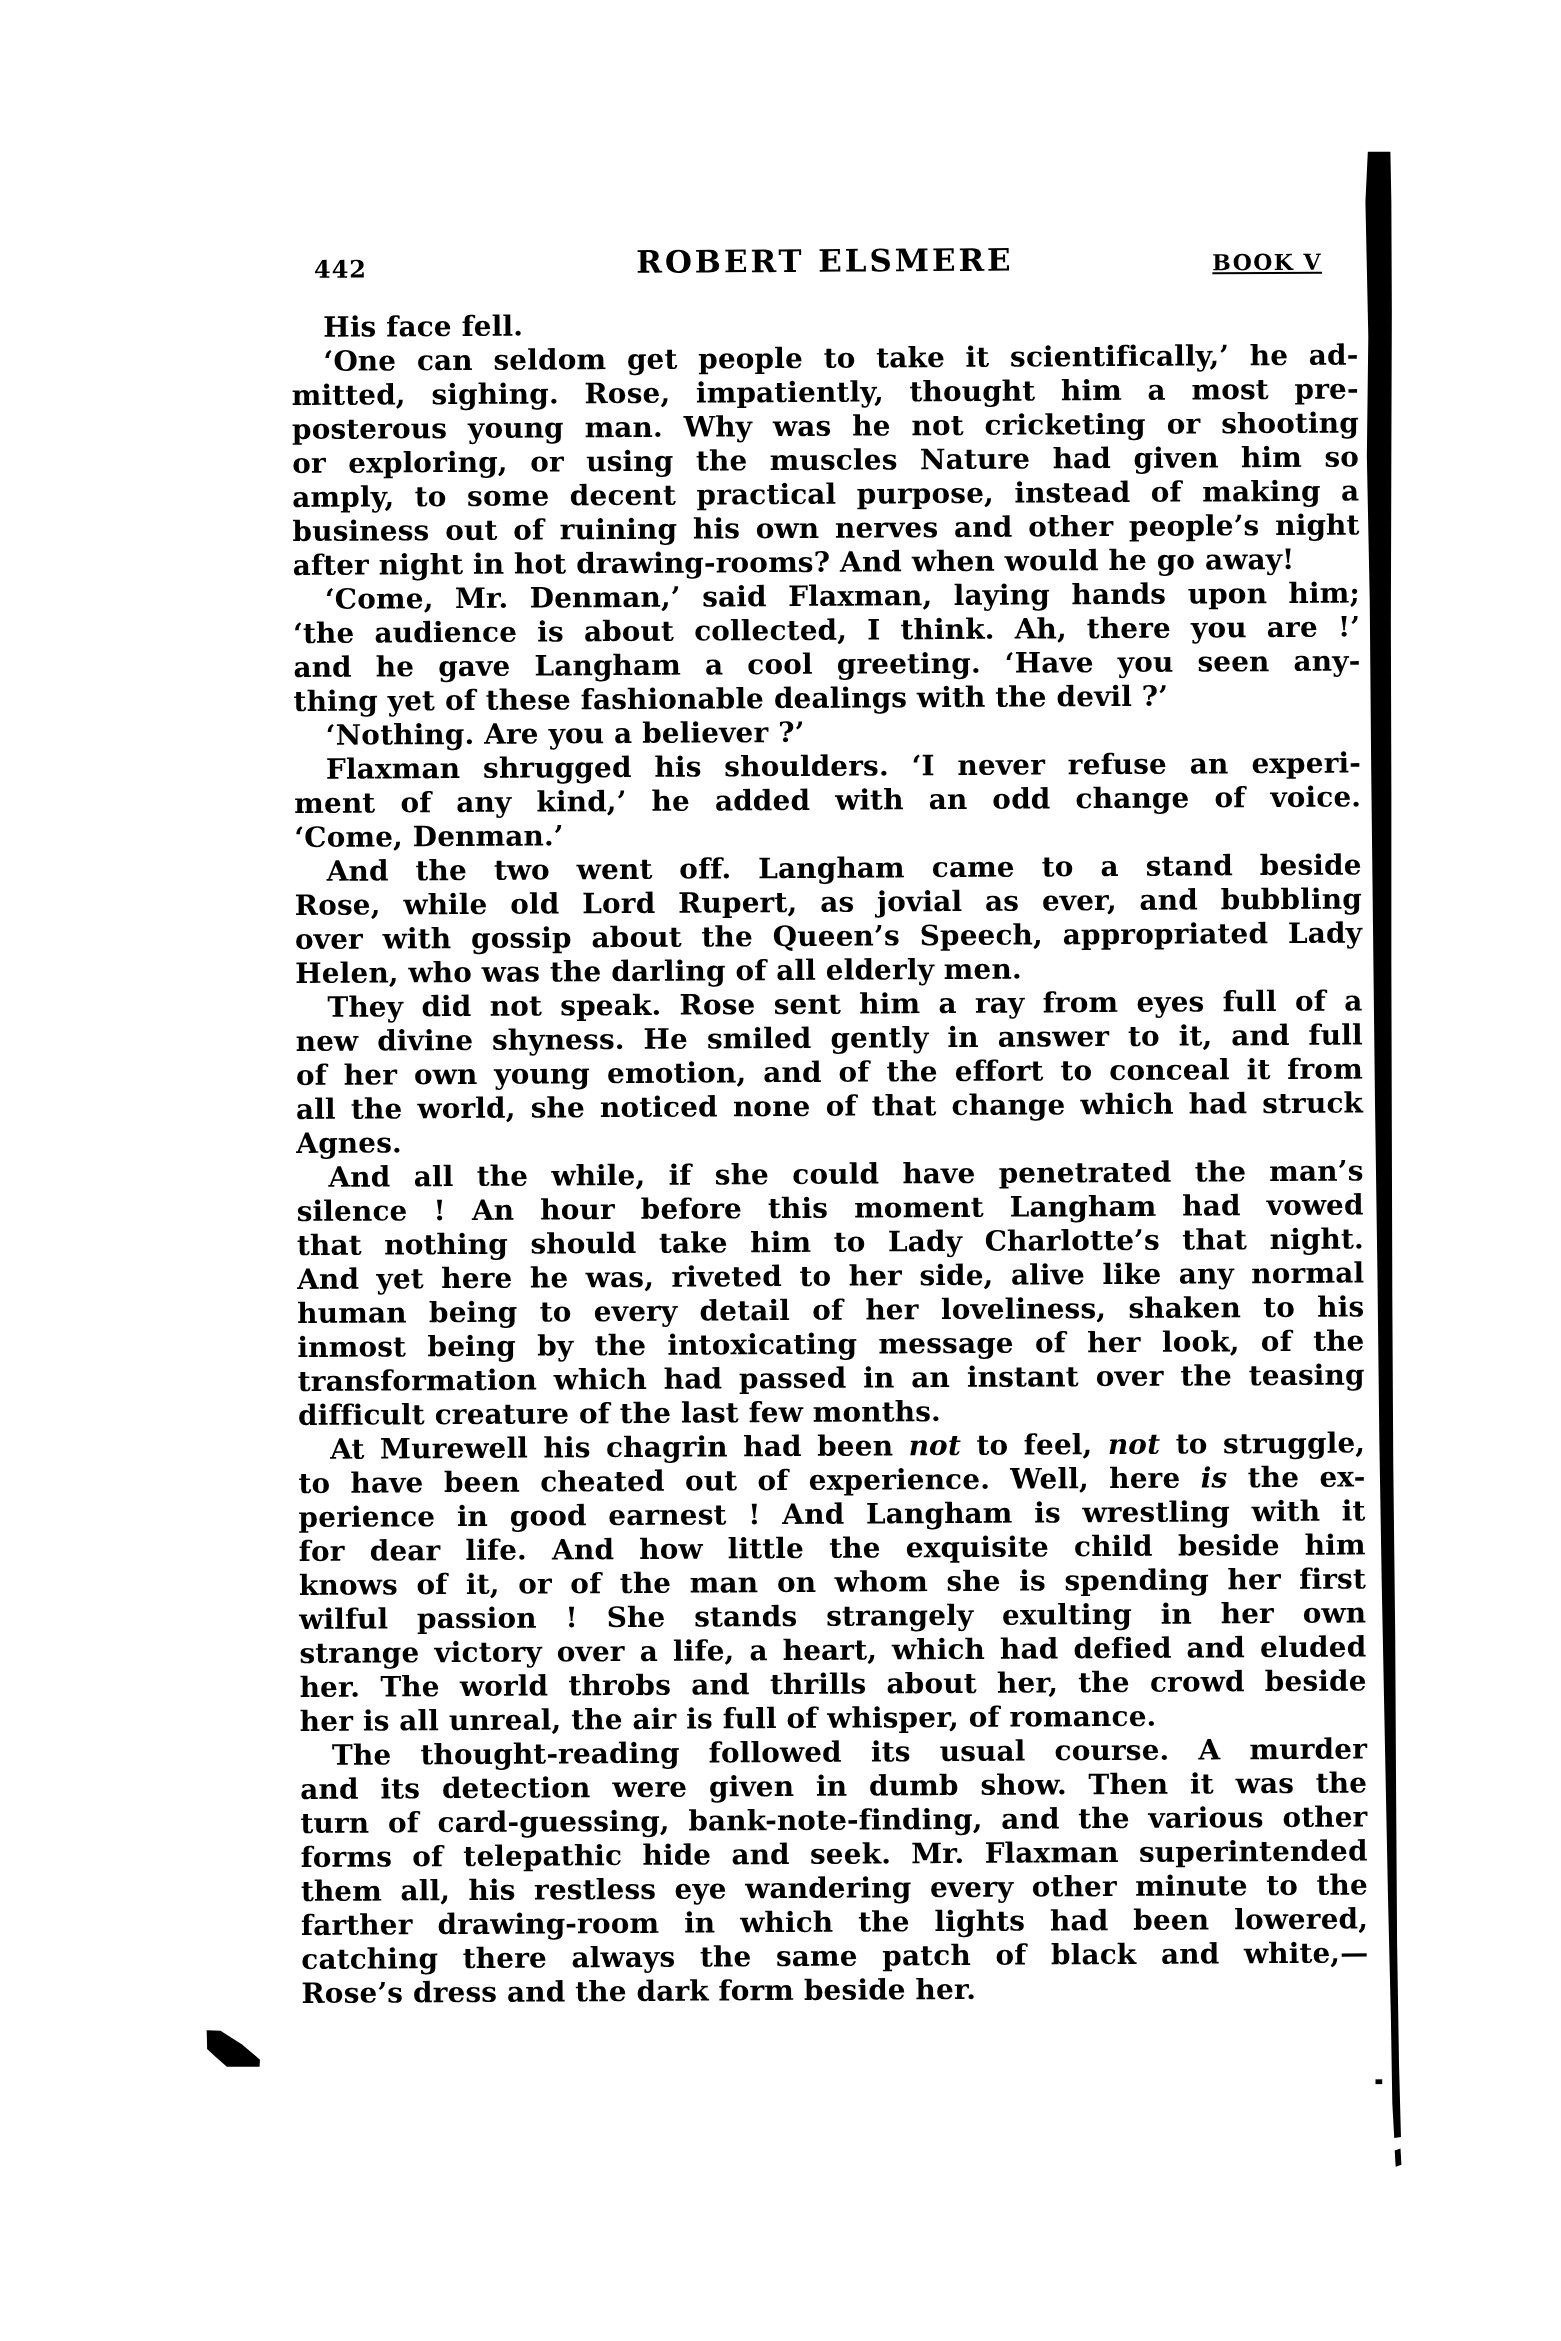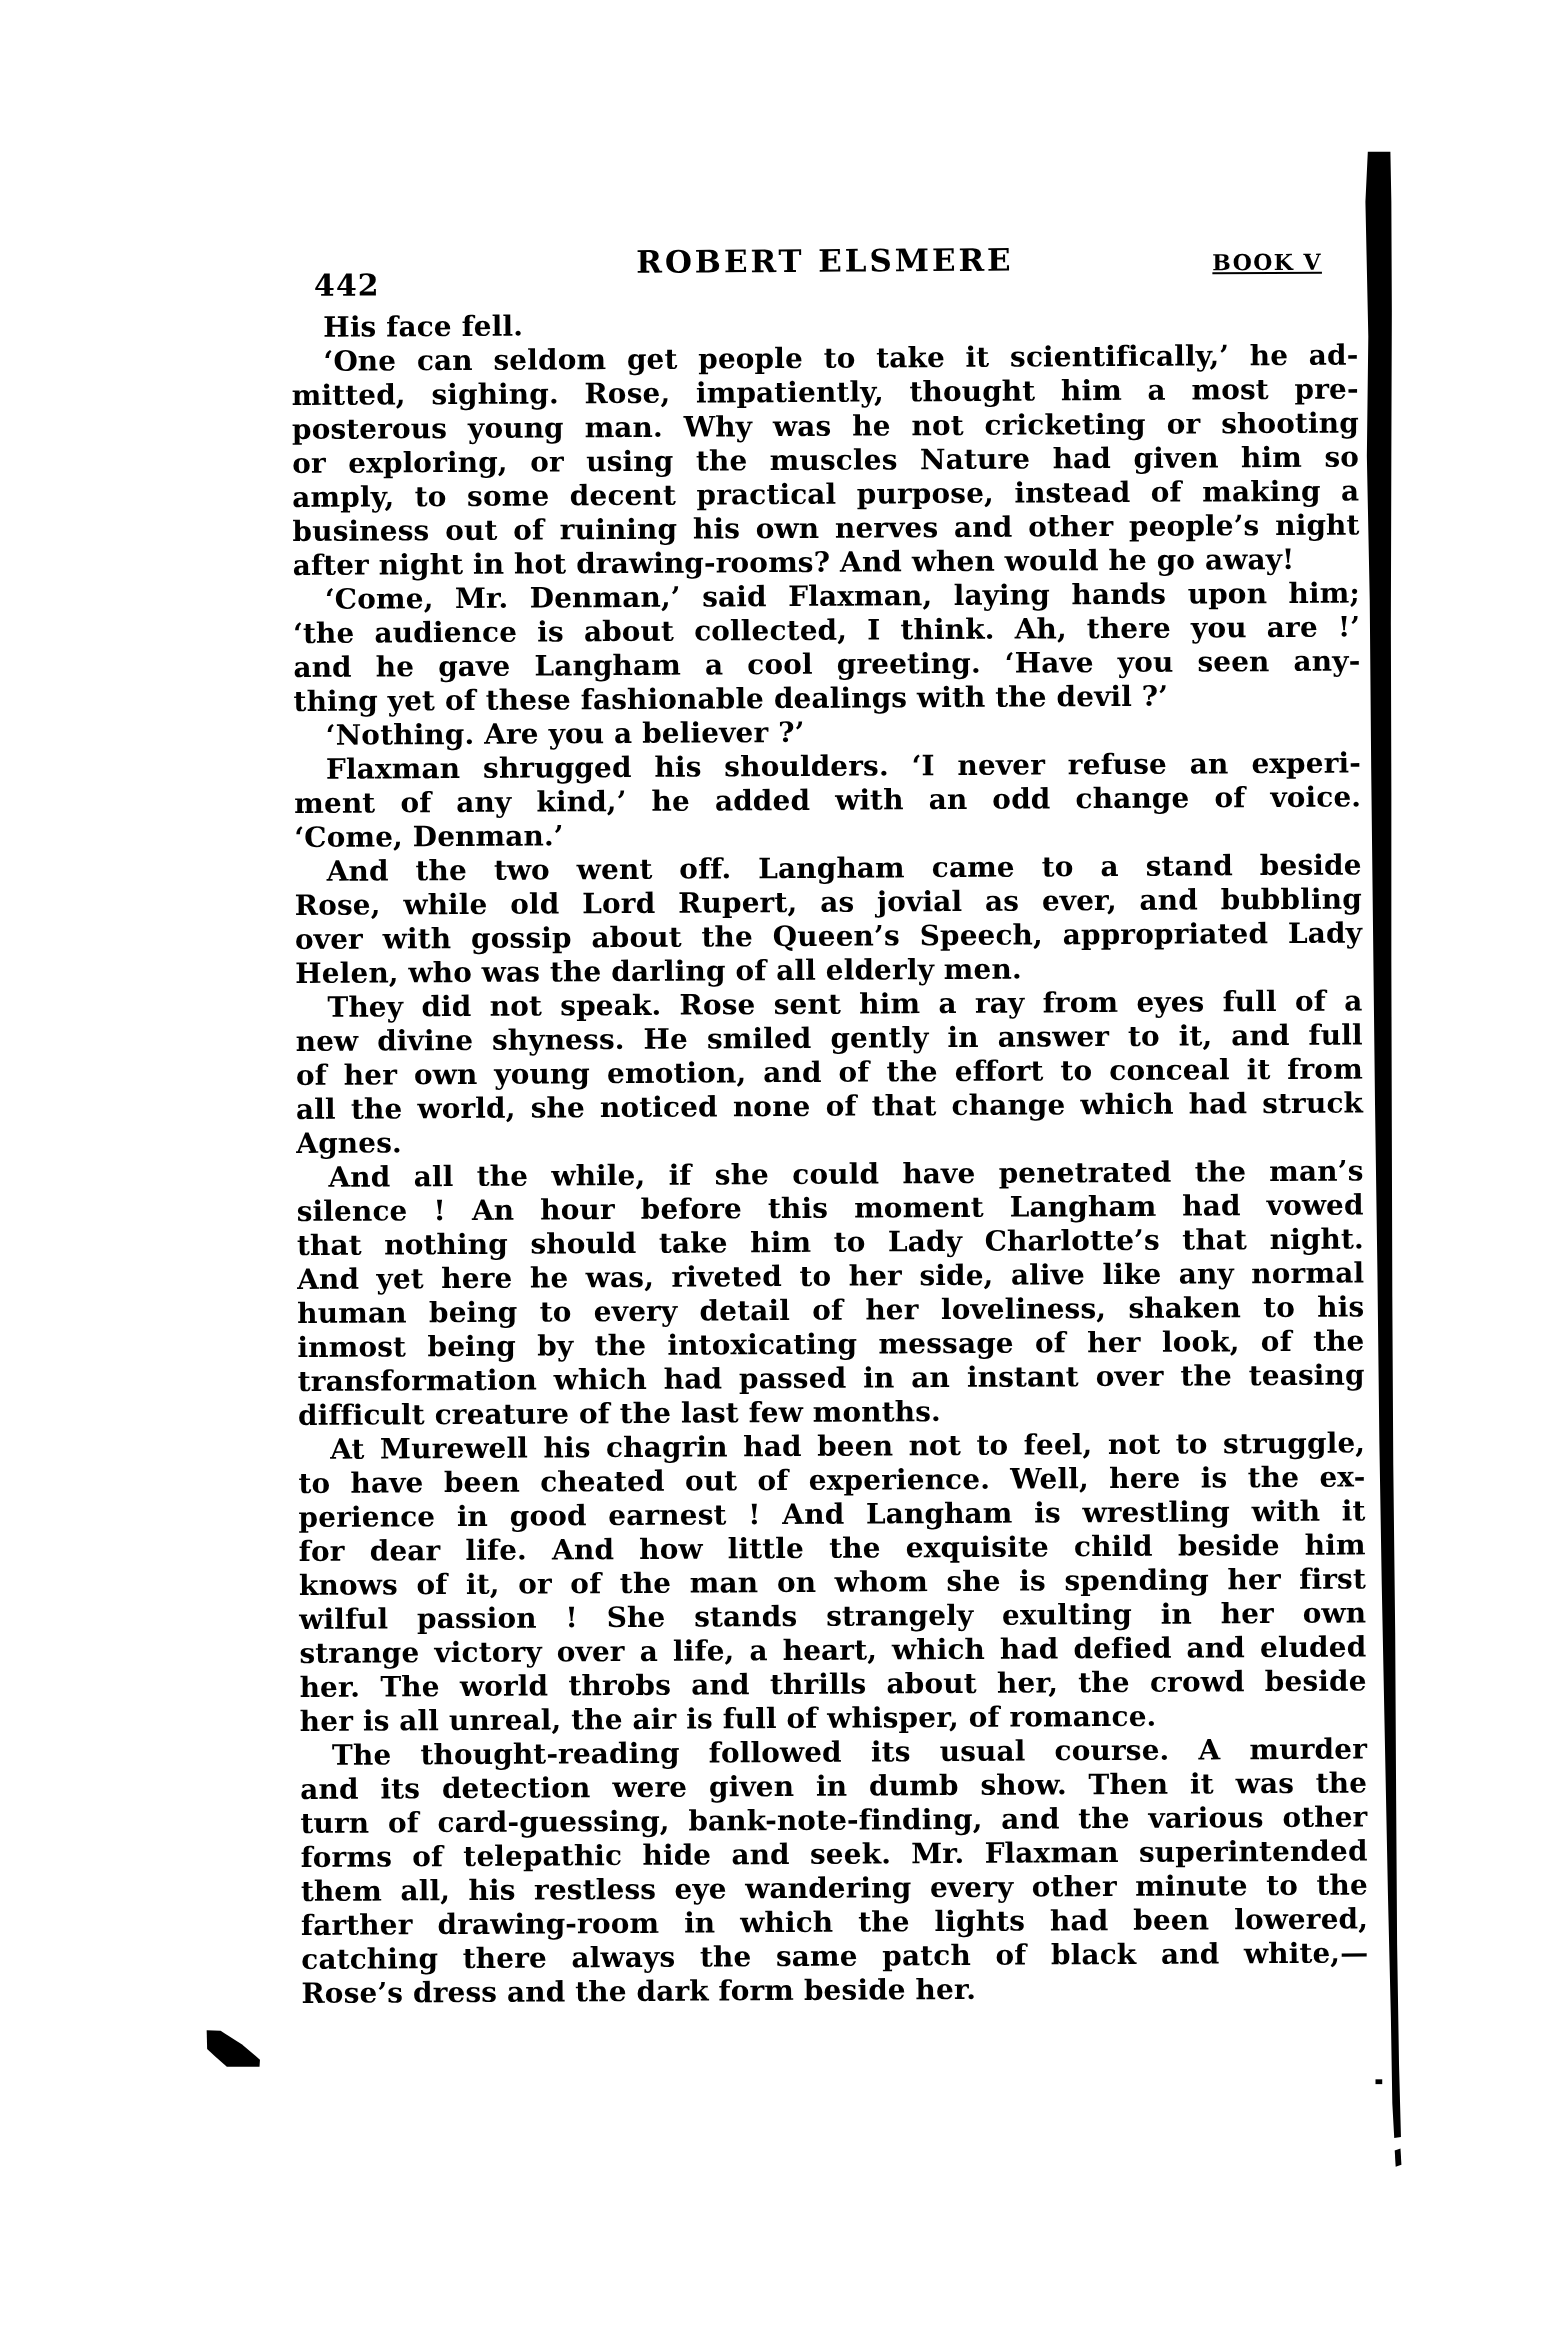--- a/index.html
+++ b/index.html
@@ -14,22 +14,22 @@
   .content{
     position:absolute;left:0;top:0;width:1562px;height:2342px;
     transform:rotate(-0.35deg);
     transform-origin:50% 40%;
   }
   .running-header{
     position:absolute;left:295px;top:243px;width:1068px;height:38px;
     font-weight:700;
   }
   .page-number{
-    position:absolute;left:23px;top:22px;
-    font-size:30px;letter-spacing:1px;text-align:right;
+    position:absolute;left:23px;top:9px;
+    font-size:24px;letter-spacing:1px;text-align:right;
   }
   .running-title{
     position:absolute;left:0;right:0;top:0;text-align:center;
     font-size:31px;letter-spacing:2.9px;
   }
   .book-label{
     position:absolute;right:37px;top:8.6px;
     font-size:22px;letter-spacing:1.4px;text-decoration:underline;
   }
   .text-block{
@@ -38,21 +38,21 @@
     letter-spacing:0.1px;
   }
   .para{margin:0;padding:0;}
   .line{
     text-align:justify;text-align-last:justify;
     text-justify:inter-word;
     white-space:normal;
   }
   .line.para-end{text-align-last:left;}
   .line.first{text-indent:32px;}
-  .it{}
+  .it{font-style:italic;}
   .artifacts{position:absolute;left:0;top:0;pointer-events:none;}
 </style>
 </head>
 <body>
 
 <div class="page">
 
   <div class="content">
 
     <div class="running-header">

